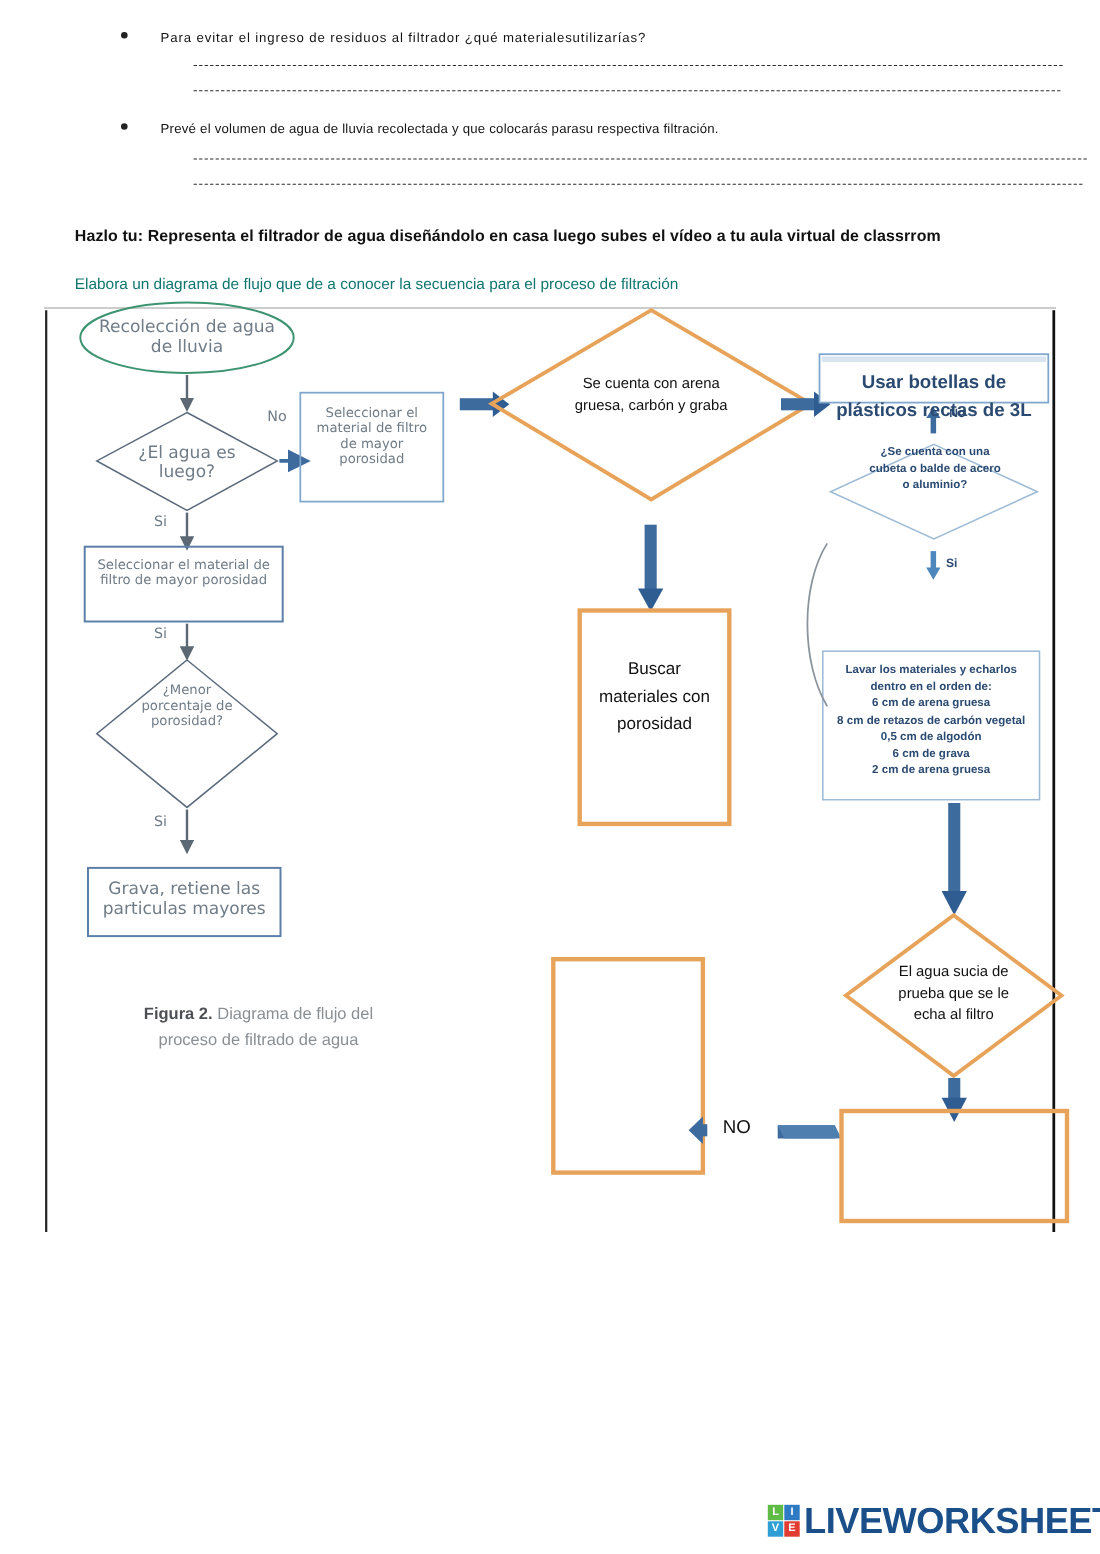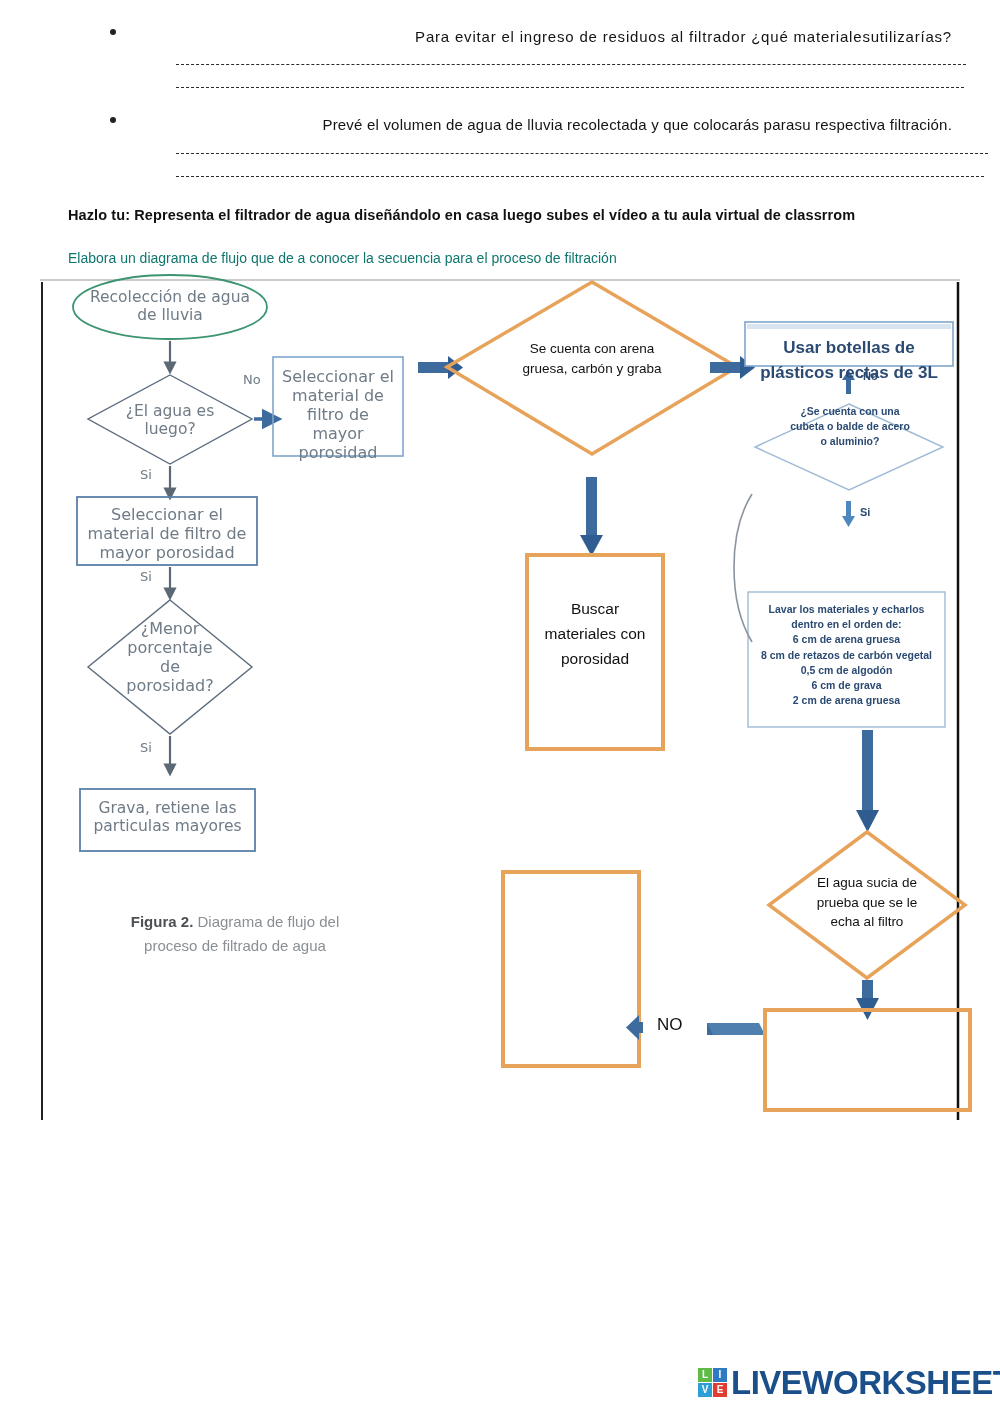--- a/index.html
+++ b/index.html
@@ -31,25 +31,24 @@
     position: absolute;
     left: 14px;
     top: 3px;
     width: 6px;
     height: 6px;
     border-radius: 50%;
     background: #222;
   }
   .q-text {
     margin-left: 50px;
-    font-size: 15px;
+    font-size: 12px;
     line-height: 1.45;
     color: #141414;
     letter-spacing: 0.2px;
-    text-align: right;
   }
   .q-text.spaced { letter-spacing: 0.8px; }
   .rule {
     margin-left: 80px;
     border-top: 1.5px dashed #2b2b2b;
     height: 0;
   }
   .rule.r1 { margin-top: 16px; width: 790px; }
   .rule.r2 { margin-top: 22px; width: 788px; }
   .rule.r3 { margin-top: 17px; width: 812px; }
@@ -91,21 +90,21 @@
     pointer-events: none;
   }
 
   
   .lt {
     color: #6f7b86;
     font-size: 15.5px;
     line-height: 1.18;
     font-family: "DejaVu Sans", sans-serif;
   }
-  .lt-small { font-size: 16px; }
+  .lt-small { font-size: 12px; }
 
   
   .mt {
     color: #111;
     font-size: 13.5px;
     line-height: 1.45;
     font-family: "Liberation Sans", sans-serif;
   }
   .mt-big { font-size: 15.5px; line-height: 1.6; }
 

